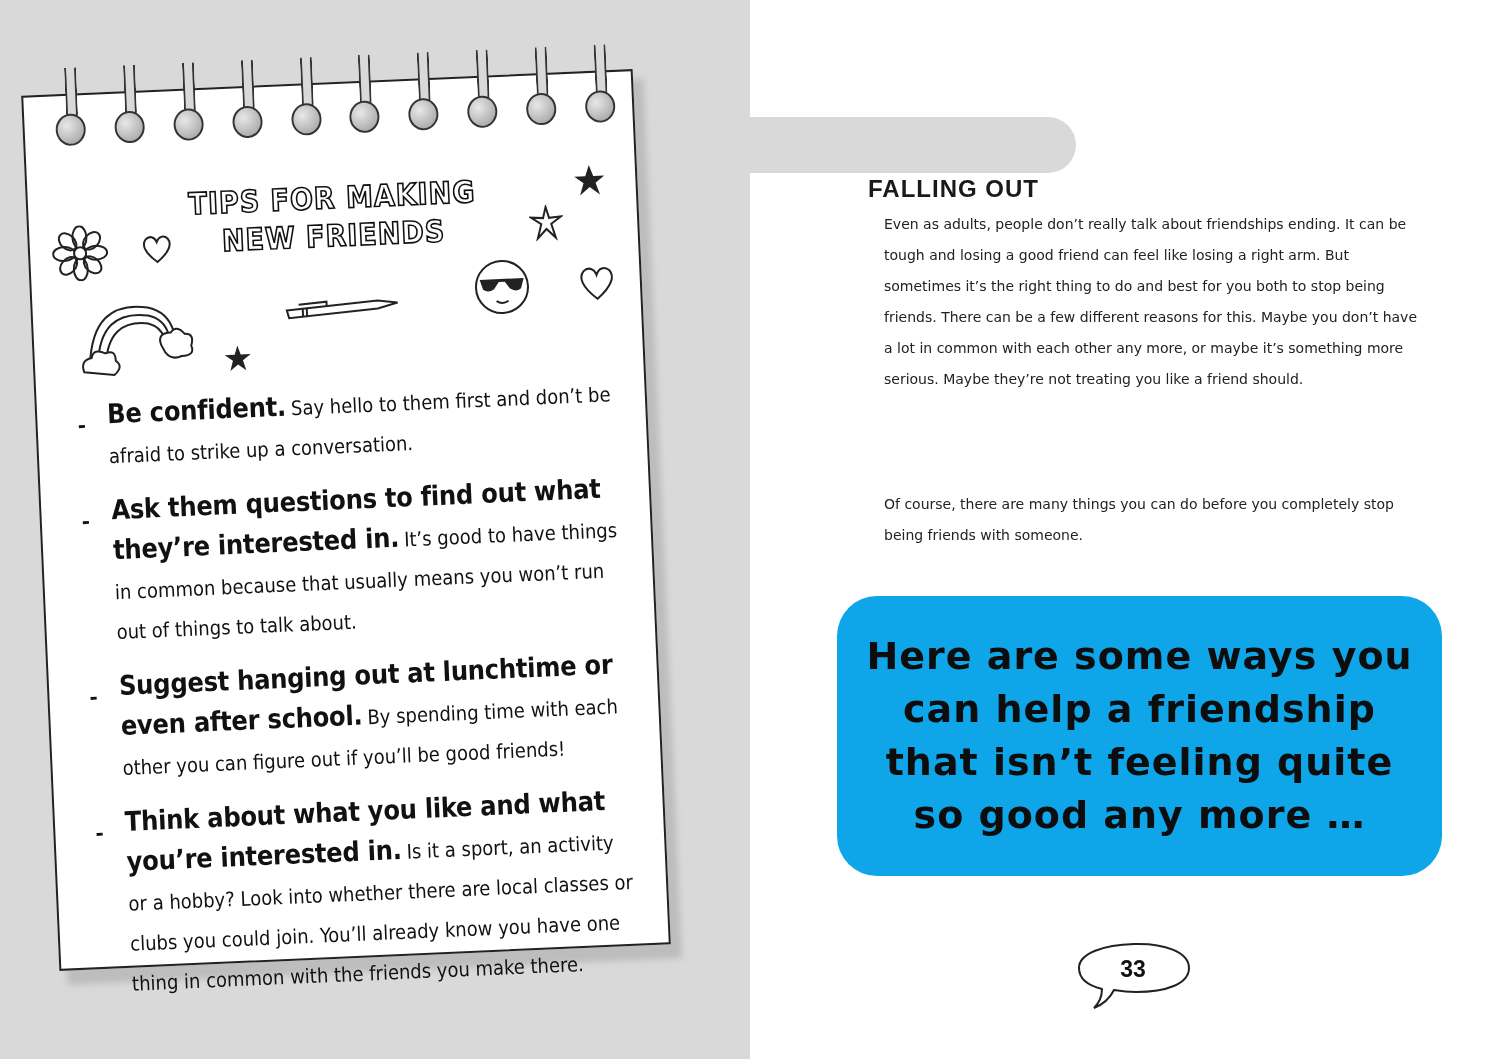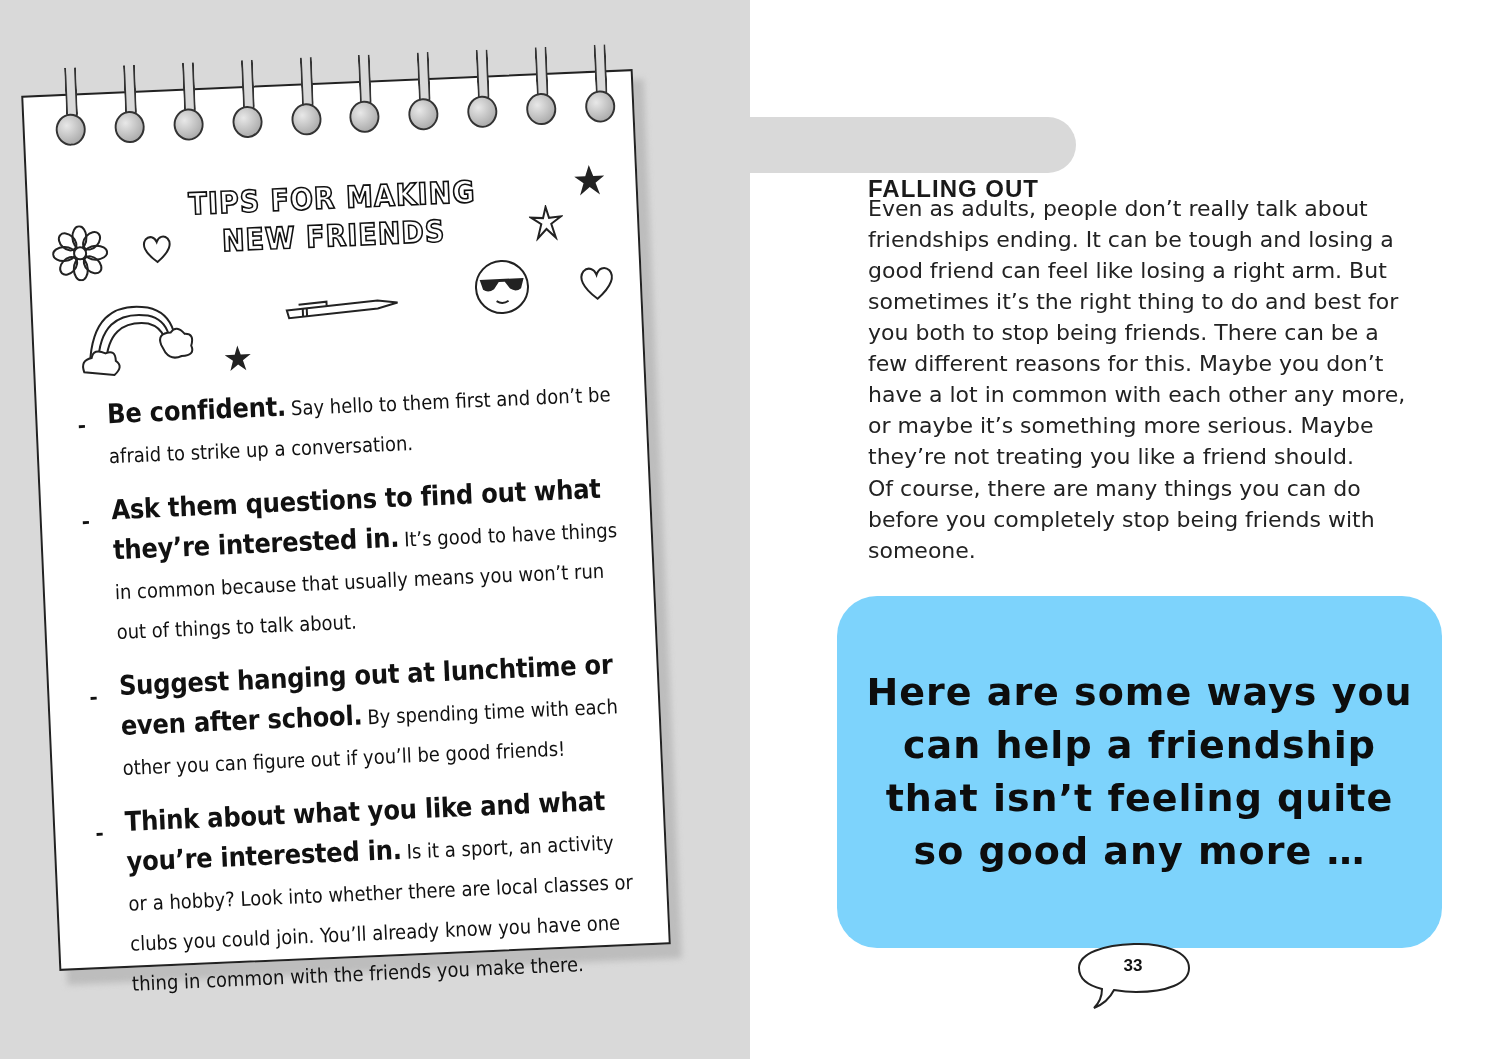--- a/index.html
+++ b/index.html
@@ -85,41 +85,41 @@
     background: #d9d9d9; border-radius: 0 28px 28px 0;
   }
   .heading {
     position: absolute; left: 868px; top: 127px;
     font-family: "Liberation Sans", sans-serif; font-weight: bold;
     font-size: 24px; line-height: 36px; letter-spacing: 1px; color: #1a1a1a; margin-top: 44px;
   }
   .para {
     position: absolute; left: 868px; width: 540px;
     font-family: "DejaVu Sans", sans-serif;
-    font-size: 22px; line-height: 31px; color: #222;
-    margin: 0;
+    font-size: 14px; line-height: 31px; color: #222;
+    margin: 16px;
   }
   .para1 { top: 193px; }
   .para2 { top: 473px; }
 
   .callout {
-    position: absolute; left: 837px; top: 596px; width: 605px; height: 352px;
-    background: #7dd3fc; border-radius: 40px;
+    position: absolute; left: 837px; top: 596px; width: 605px; height: 280px;
+    background: #0ea5e9; border-radius: 40px;
     display: flex; align-items: center; justify-content: center;
   }
   .callout-text {
     margin: 0; width: 560px; text-align: center;
     font-family: "DejaVu Sans", sans-serif; font-weight: bold;
     font-size: 38px; line-height: 53px; letter-spacing: 1px; color: #0d0d0d;
   }
 
   .page-bubble { position: absolute; left: 1076px; top: 940px; width: 116px; height: 72px; }
   .page-number {
     position: absolute; left: 1098px; top: 956px; width: 70px; text-align: center;
-    font-family: "Liberation Sans", sans-serif; font-weight: bold; font-size: 17px; color: #111;
+    font-family: "Liberation Sans", sans-serif; font-weight: bold; font-size: 23px; color: #111;
   }
 </style>
 </head>
 <body>
 
 <div class="left-page"></div>
 <div class="right-page"></div>
 
 <div class="notepad-shadow"></div>
 <div class="notepad">

